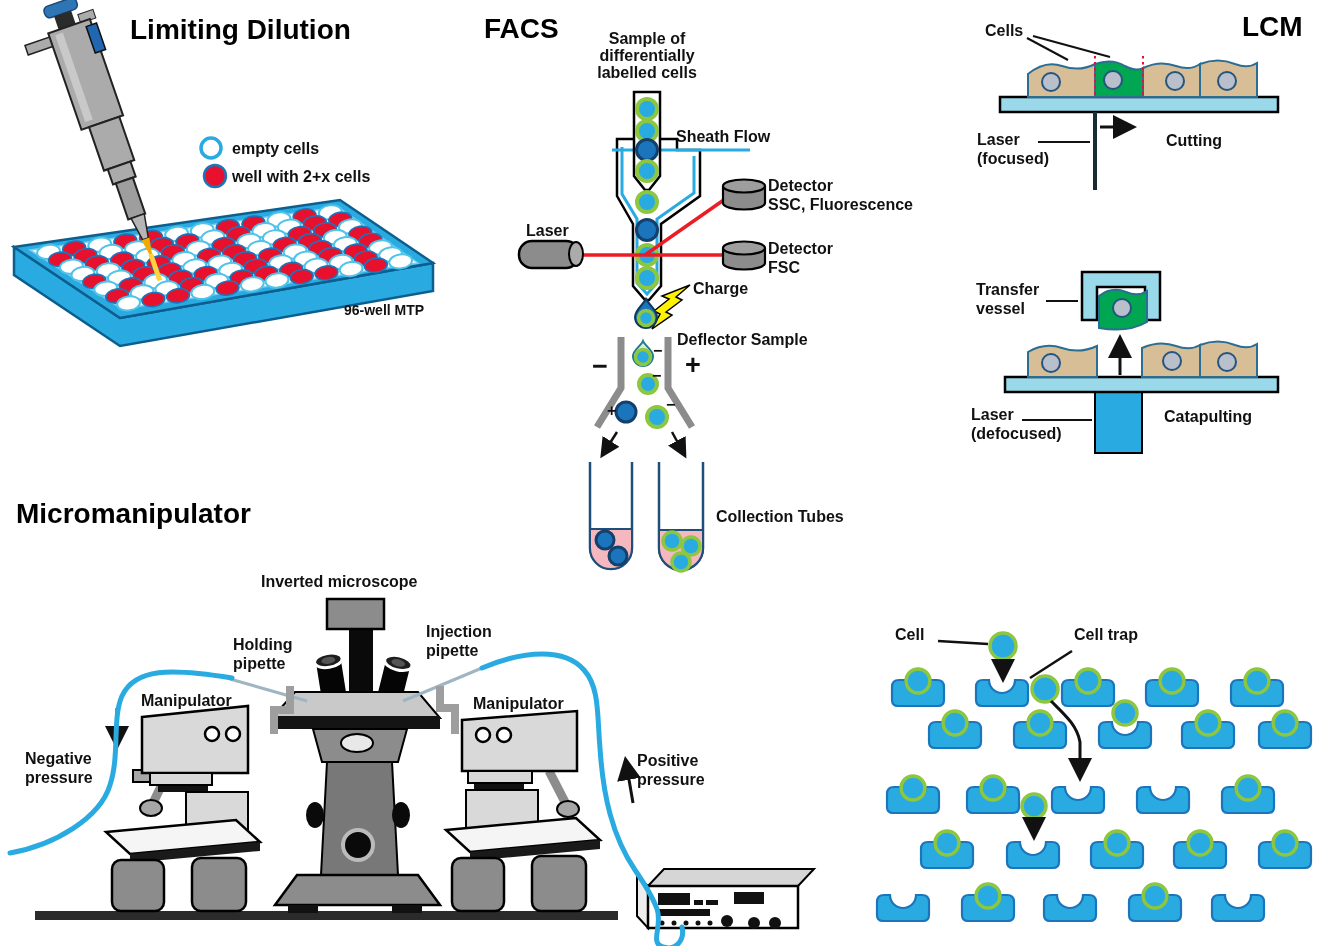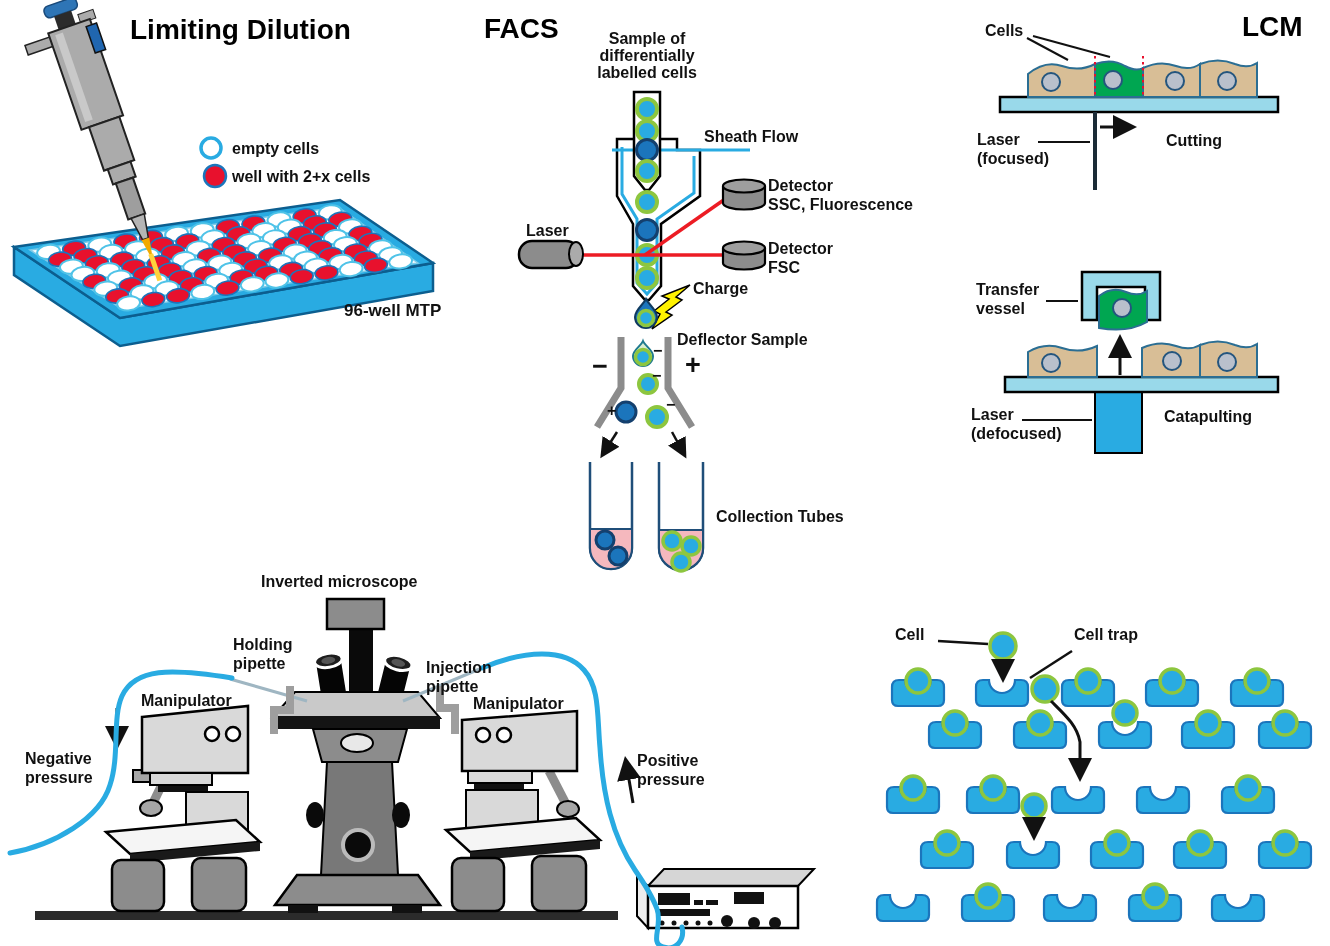--- a/index.html
+++ b/index.html
@@ -389,27 +389,27 @@
     <path d="M1072,651 L1030,678" stroke="#111" stroke-width="2.5" fill="none"></path>
     <path d="M1003,663 L1003,677" stroke="#111" stroke-width="3" marker-end="url(#ah)" fill="none"></path>
     <path d="M1051,701 C1064,714 1077,725 1080,742 L1080,776" stroke="#111" stroke-width="3" marker-end="url(#ah)" fill="none"></path>
     <path d="M1034,821 L1034,835" stroke="#111" stroke-width="3" marker-end="url(#ah)" fill="none"></path>
   </g>
 </svg>
 
 <div class="title" style="left:130px;top:14px">Limiting Dilution</div>
 <div class="lbl" style="left:232px;top:139px">empty cells</div>
 <div class="lbl" style="left:232px;top:167px">well with 2+x cells</div>
-<div class="lbl" style="left:344px;top:301px;font-size:17px">96-well MTP</div>
+<div class="lbl" style="left:344px;top:301px;font-size:14px">96-well MTP</div>
 
 <div class="title" style="left:484px;top:13px">FACS</div>
 <div class="lbl ctr" style="left:568px;top:30px;width:158px;line-height:17px">Sample of
 differentially
 labelled cells</div>
-<div class="lbl" style="left:704px;top:127px">Sheath Flow</div>
+<div class="lbl" style="left:676px;top:127px">Sheath Flow</div>
 <div class="lbl" style="left:526px;top:221px">Laser</div>
 <div class="lbl" style="left:768px;top:176px">Detector
 SSC, Fluorescence</div>
 <div class="lbl" style="left:768px;top:239px">Detector
 FSC</div>
 <div class="lbl" style="left:693px;top:279px">Charge</div>
 <div class="lbl" style="left:677px;top:330px">Deflector Sample</div>
 <div class="lbl" style="left:716px;top:507px">Collection Tubes</div>
 
 <div class="sign-big" style="left:592px;top:353px">−</div>
@@ -423,24 +423,25 @@
 <div class="lbl" style="left:985px;top:21px">Cells</div>
 <div class="lbl" style="left:977px;top:130px">Laser
 (focused)</div>
 <div class="lbl" style="left:1166px;top:131px">Cutting</div>
 <div class="lbl" style="left:976px;top:280px">Transfer
 vessel</div>
 <div class="lbl" style="left:971px;top:405px">Laser
 (defocused)</div>
 <div class="lbl" style="left:1164px;top:407px">Catapulting</div>
 
+<div class="title" style="left:16px;top:498px">Micromanipulator</div>
 <div class="lbl" style="left:261px;top:572px">Inverted microscope</div>
 <div class="lbl" style="left:233px;top:635px">Holding
 pipette</div>
-<div class="lbl" style="left:426px;top:658px">Injection
+<div class="lbl" style="left:426px;top:622px">Injection
 pipette</div>
 <div class="lbl" style="left:141px;top:691px">Manipulator</div>
 <div class="lbl" style="left:473px;top:694px">Manipulator</div>
 <div class="lbl" style="left:25px;top:749px">Negative
 pressure</div>
 <div class="lbl" style="left:637px;top:751px">Positive
 pressure</div>
 
 <div class="lbl" style="left:895px;top:625px">Cell</div>
 <div class="lbl" style="left:1074px;top:625px">Cell trap</div>

